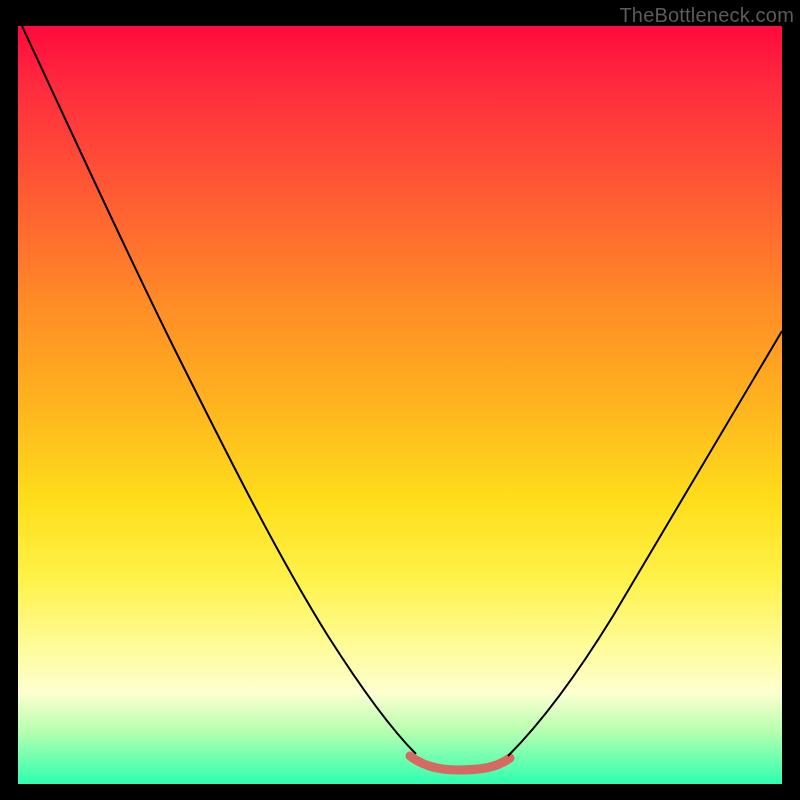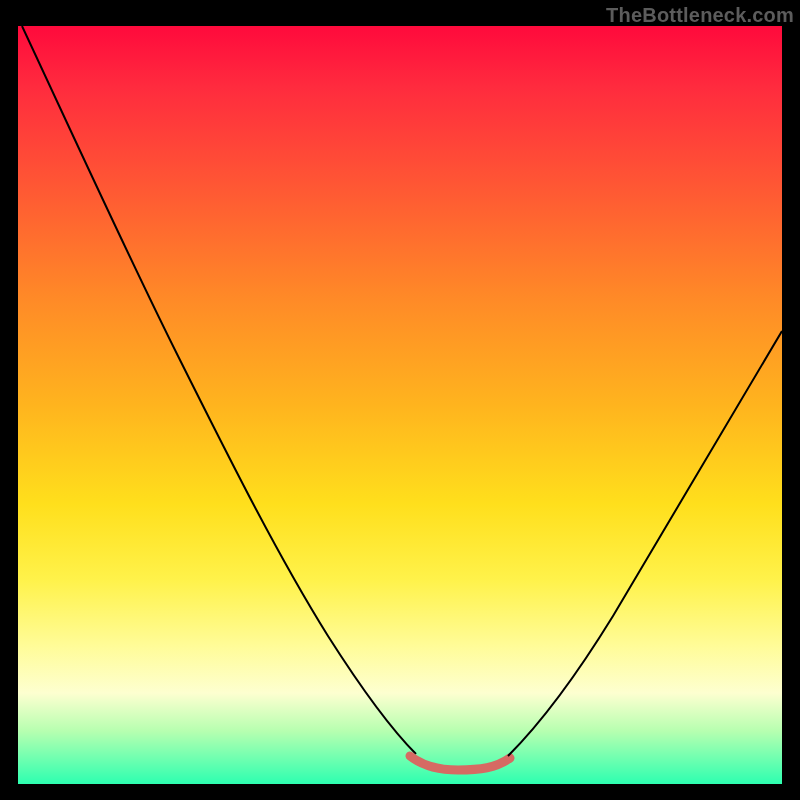--- a/index.html
+++ b/index.html
@@ -40,21 +40,21 @@
       #b7ffb0 93%,
       #2dffb0 100%
     );
   }
   .watermark {
     position: absolute;
     top: 4px;
     right: 6px;
     color: #5c5c5c;
     font-size: 20px;
-    font-weight: 700;
+    font-weight: 400;
     letter-spacing: 0.2px;
     z-index: 5;
     user-select: none;
   }
   svg.curves {
     position: absolute;
     left: 0;
     top: 0;
     width: 764px;
     height: 758px;

